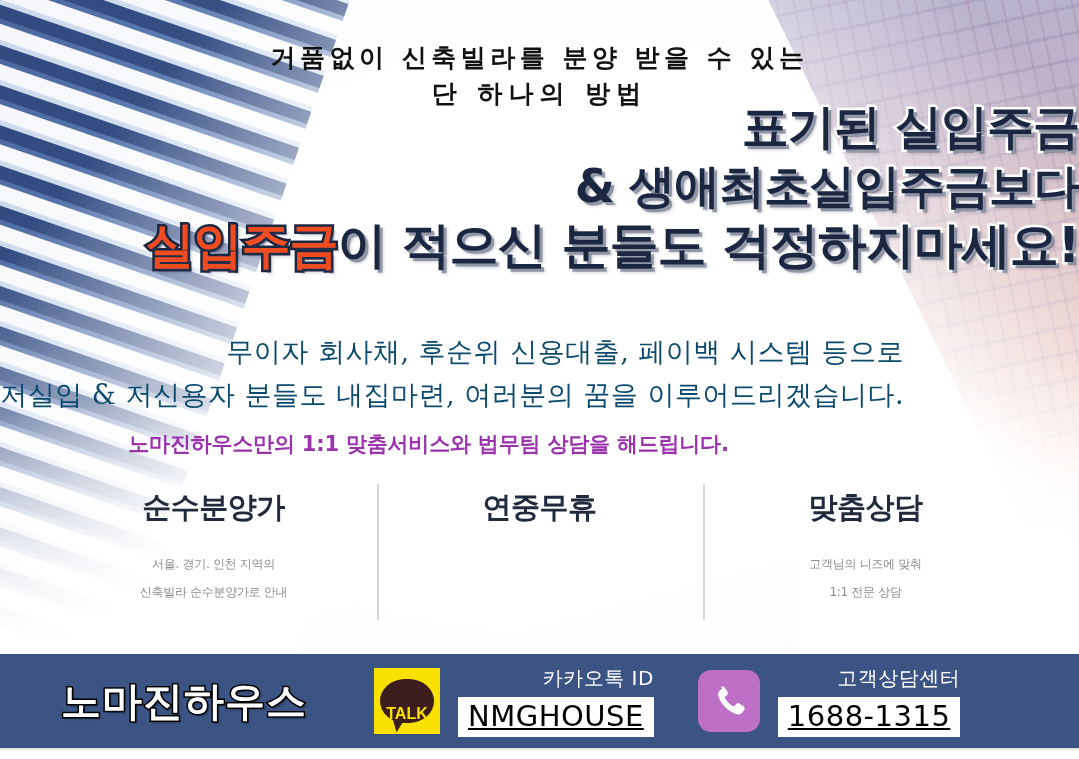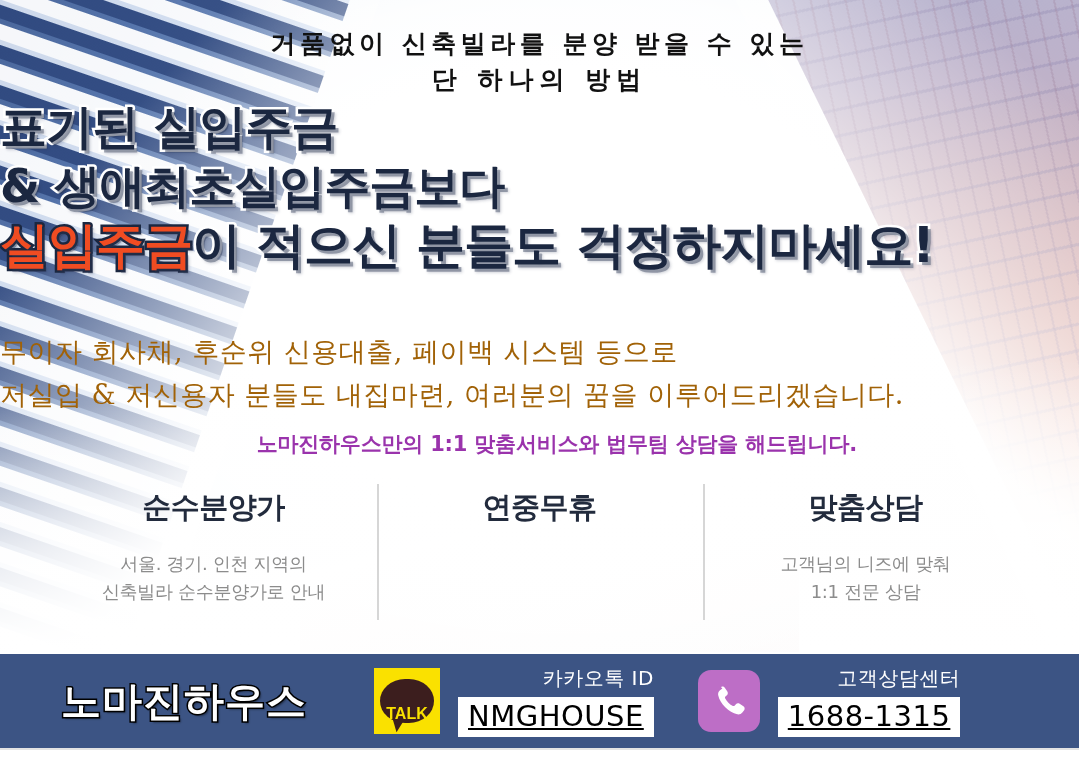--- a/index.html
+++ b/index.html
@@ -117,38 +117,38 @@
   .content {
     position: absolute;
     left: 0; top: 0;
     width: 1079px;
     height: 652px;
   }
 
   .kicker {
     position: absolute;
     left: 0;
-    top: 26px;
+    top: 40px;
     width: 1079px;
     text-align: center;
     color: #111111;
     font-size: 25px;
     font-weight: 700;
     letter-spacing: 4.5px;
     line-height: 36px;
     font-family: "DejaVu Sans", "Liberation Sans", sans-serif;
   }
   .kicker .k2 { letter-spacing: 6px; }
 
   .headline {
     position: absolute;
     left: 0;
     top: 100px;
     width: 1079px;
-    text-align: left;
+    text-align: right;
   }
   .hl-line {
     font-family: "DejaVu Sans", "Liberation Sans", sans-serif;
     font-weight: 700;
     color: #1b2740;
     line-height: 1.14;
     -webkit-text-stroke: 5px #ffffff;
     paint-order: stroke fill;
     text-shadow:
       3px 3px 0 rgba(40,52,80,0.40),
@@ -163,34 +163,34 @@
     color: #f04c22;
     -webkit-text-stroke: 5px #1b2740;
     paint-order: stroke fill;
   }
 
   .body-copy {
     position: absolute;
     left: 0;
     top: 330px;
     width: 904px;
-    text-align: left;
-    color: #a16207;
+    text-align: right;
+    color: #0c4a6e;
     font-family: "DejaVu Serif", "Liberation Serif", serif;
     font-size: 27px;
     line-height: 43px;
     letter-spacing: 0.5px;
   }
 
   .purple-line {
     position: absolute;
     left: 0;
     top: 430px;
     width: 857px;
-    text-align: right;
+    text-align: center;
     color: #9a33ac;
     font-family: "DejaVu Sans", "Liberation Sans", sans-serif;
     font-size: 21px;
     font-weight: 700;
     letter-spacing: -0.2px;
   }
 
   
   .features {
     position: absolute;
@@ -221,21 +221,21 @@
     color: #222b3d;
     font-family: "DejaVu Sans", "Liberation Sans", sans-serif;
     font-size: 29px;
     font-weight: 700;
     letter-spacing: -0.5px;
   }
   .feat-body {
     margin-top: 22px;
     color: #8c8c8c;
     font-family: "DejaVu Sans", "Liberation Sans", sans-serif;
-    font-size: 18px;
+    font-size: 12px;
     line-height: 28px;
     letter-spacing: -0.3px;
   }
 
   
   .footer {
     position: absolute;
     left: 0;
     top: 654px;
     width: 1079px;

